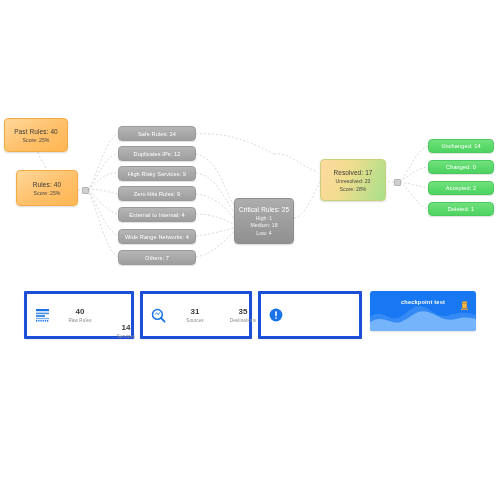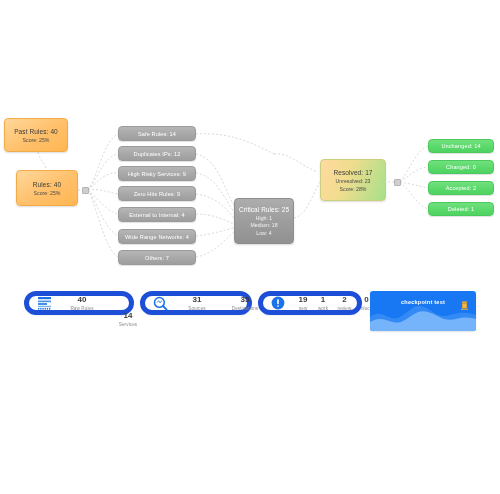--- a/index.html
+++ b/index.html
@@ -58,22 +58,22 @@
     box-shadow:0 1px 1px rgba(0,0,0,.12);
   }
   .n-green .t1{font-size:5.6px;line-height:8px;color:#fff;}
 
   .junction{position:absolute;width:5px;height:5px;background:#cfcfcf;
     border:1px solid #b4b4b4;border-radius:1px;}
 
   
   #cards{position:absolute;left:0;top:291px;width:500px;height:48px;}
   .card{
-    position:absolute;top:0;height:24px;box-sizing:border-box;
-    background:#fff;border:5px solid #1d4ed8;border-radius:12px;
+    position:absolute;top:0;height:48px;box-sizing:border-box;
+    background:#fff;border:3px solid #1d4ed8;border-radius:1px;
     box-shadow:0 1px 2px rgba(0,0,0,.07);
     display:flex;align-items:center;
   }
   .card-icon{width:30px;display:flex;align-items:center;justify-content:center;flex:0 0 30px;}
   .metrics{display:flex;align-items:center;flex:1;}
   .metric{display:flex;flex-direction:column;align-items:center;justify-content:center;}
   .metric .mv{font-size:8px;font-weight:bold;color:#3c3c3c;line-height:11px;}
   .metric .ml{font-size:4.6px;color:#8c8c8c;line-height:7px;letter-spacing:.1px;}
 
   
@@ -244,38 +244,20 @@
     </div>
 
     <div class="card" style="left:258px;width:104px;">
       <div class="card-icon">
         <svg width="14" height="14" viewBox="0 0 14 14">
           <circle cx="7" cy="7" r="6.4" fill="#1a73e8"></circle>
           <rect x="6.2" y="3.2" width="1.6" height="5" fill="#ffffff" rx="0.6"></rect>
           <rect x="6.2" y="9.2" width="1.6" height="1.6" fill="#ffffff" rx="0.6"></rect>
         </svg>
       </div>
-      <div class="metrics">
-        <div class="metric" style="width:20px;">
-          <div class="mv">19</div>
-          <div class="ml">new</div>
-        </div>
-        <div class="metric" style="width:20px;">
-          <div class="mv">1</div>
-          <div class="ml">work</div>
-        </div>
-        <div class="metric" style="width:23px;">
-          <div class="mv">2</div>
-          <div class="ml">review</div>
-        </div>
-        <div class="metric" style="width:21px;">
-          <div class="mv">0</div>
-          <div class="ml">block</div>
-        </div>
-      </div>
     </div>
 
     <div id="card-checkpoint" style="left:370px;width:106px;">
       <svg class="wave" viewBox="0 0 106 40" preserveAspectRatio="none">
         <path d="M0 40 L0 26 C 12 16, 20 32, 30 26 C 40 20, 44 12, 54 16
                  C 64 20, 68 28, 80 24 C 92 20, 100 22, 106 24 L106 40 Z" fill="#4a9bf7" opacity="0.55"></path>
         <path d="M0 40 L0 31 C 14 22, 22 36, 33 30 C 44 24, 48 18, 58 21
                  C 70 25, 74 31, 86 28 C 96 25, 101 27, 106 28 L106 40 Z" fill="#8cc2fb" opacity="0.75"></path>
       </svg>
       <div id="cp-title">checkpoint test</div>

